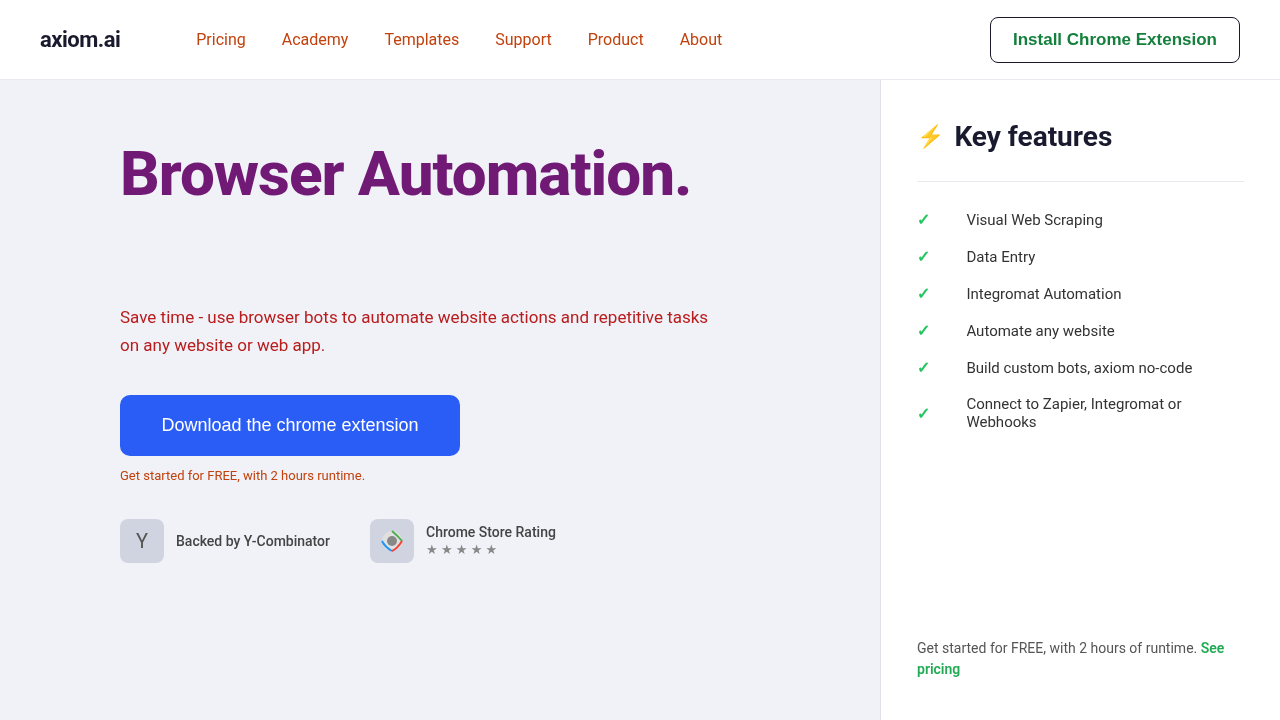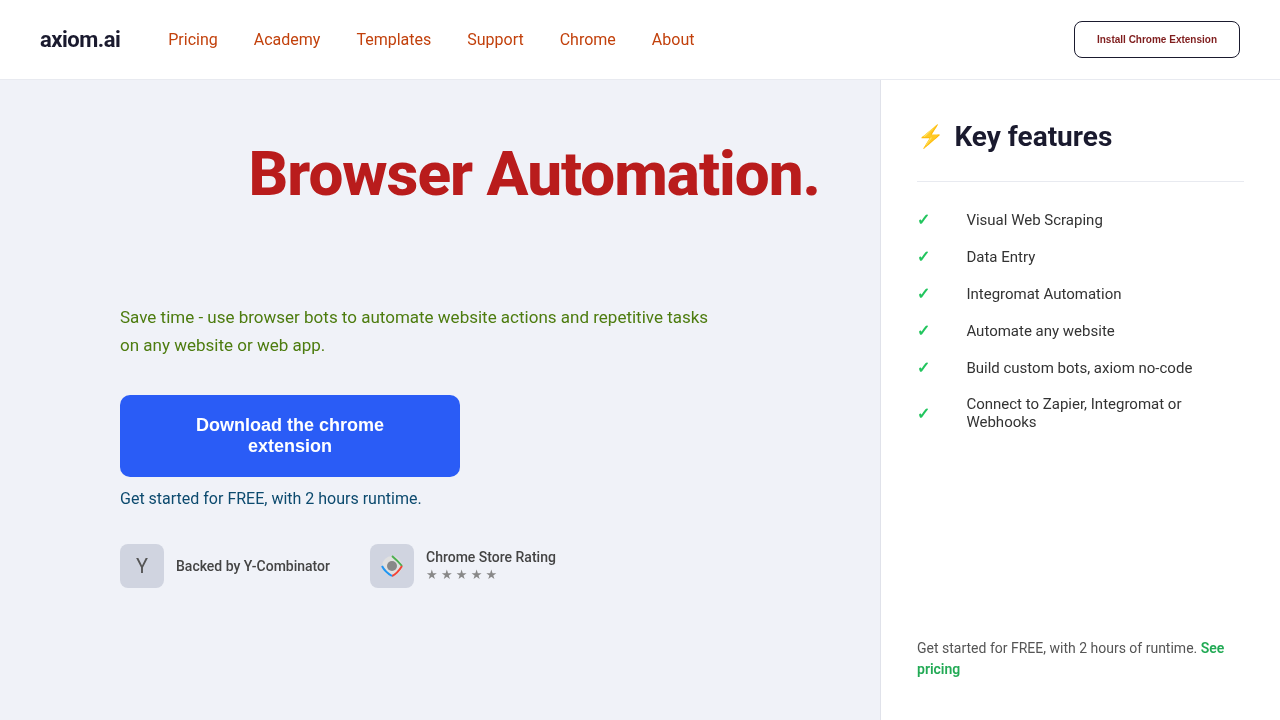--- a/index.html
+++ b/index.html
@@ -14,20 +14,21 @@
     
     nav {
       display: flex;
       align-items: center;
       background: #ffffff;
       padding: 16px 40px;
       height: 80px;
       border-bottom: 1px solid #e8eaf0;
       position: relative;
       z-index: 10;
+      gap: 28px;
     }
     .nav-logo {
       font-size: 22px;
       font-weight: 700;
       color: #1a1a2e;
       margin-right: 48px;
       letter-spacing: -0.5px;
     }
     .nav-links {
       display: flex;
@@ -40,23 +41,23 @@
       color: #c2410c;
       text-decoration: none;
       font-weight: 400;
       cursor: pointer;
     }
     .nav-cta {
       background: #ffffff;
       border: 1.5px solid #1a1a2e;
       border-radius: 8px;
       padding: 12px 22px;
-      font-size: 10px;
+      font-size: 17px;
       font-weight: 600;
-      color: #7f1d1d;
+      color: #15803d;
       cursor: pointer;
       white-space: nowrap;
     }
 
     
     .main-wrapper {
       display: flex;
       height: calc(720px - 80px);
     }
 
@@ -65,50 +66,49 @@
       flex: 1;
       padding: 60px 60px 40px 120px;
       display: flex;
       flex-direction: column;
       justify-content: flex-start;
       background: #f0f2f8;
     }
     .hero-title {
       font-size: 62px;
       font-weight: 800;
-      color: #b91c1c;
+      color: #701a75;
       line-height: 1.1;
       margin-bottom: 28px;
       letter-spacing: -1px;
-      text-align: right;
     }
     .hero-subtitle {
       font-size: 17px;
-      color: #4d7c0f;
+      color: #b91c1c;
       line-height: 1.6;
       max-width: 600px;
       margin-bottom: 36px;
       font-weight: 400;
     }
     .cta-button {
       background: #2a5cf6;
       color: #ffffff;
       border: none;
       border-radius: 10px;
       padding: 20px 32px;
       font-size: 18px;
-      font-weight: 700;
+      font-weight: 400;
       cursor: pointer;
       width: 340px;
       text-align: center;
       margin-bottom: 12px;
     }
     .cta-subtext {
-      font-size: 16px;
-      color: #0c4a6e;
+      font-size: 13px;
+      color: #c2410c;
     }
 
     
     .badges {
       display: flex;
       gap: 40px;
       margin-top: 36px;
       align-items: center;
     }
     .badge {
@@ -199,21 +199,21 @@
 </head>
 <body>
 
 <nav>
   <span class="nav-logo">axiom.ai</span>
   <div class="nav-links">
     <a class="nav-link">Pricing</a>
     <a class="nav-link">Academy</a>
     <a class="nav-link">Templates</a>
     <a class="nav-link">Support</a>
-    <a class="nav-link">Chrome</a>
+    <a class="nav-link">Product</a>
     <a class="nav-link">About</a>
   </div>
   <button class="nav-cta">Install Chrome Extension</button>
 </nav>
 
 <div class="main-wrapper">
 
   <section class="hero">
     <h1 class="hero-title">
       <span>Browser Automation.</span><br>

